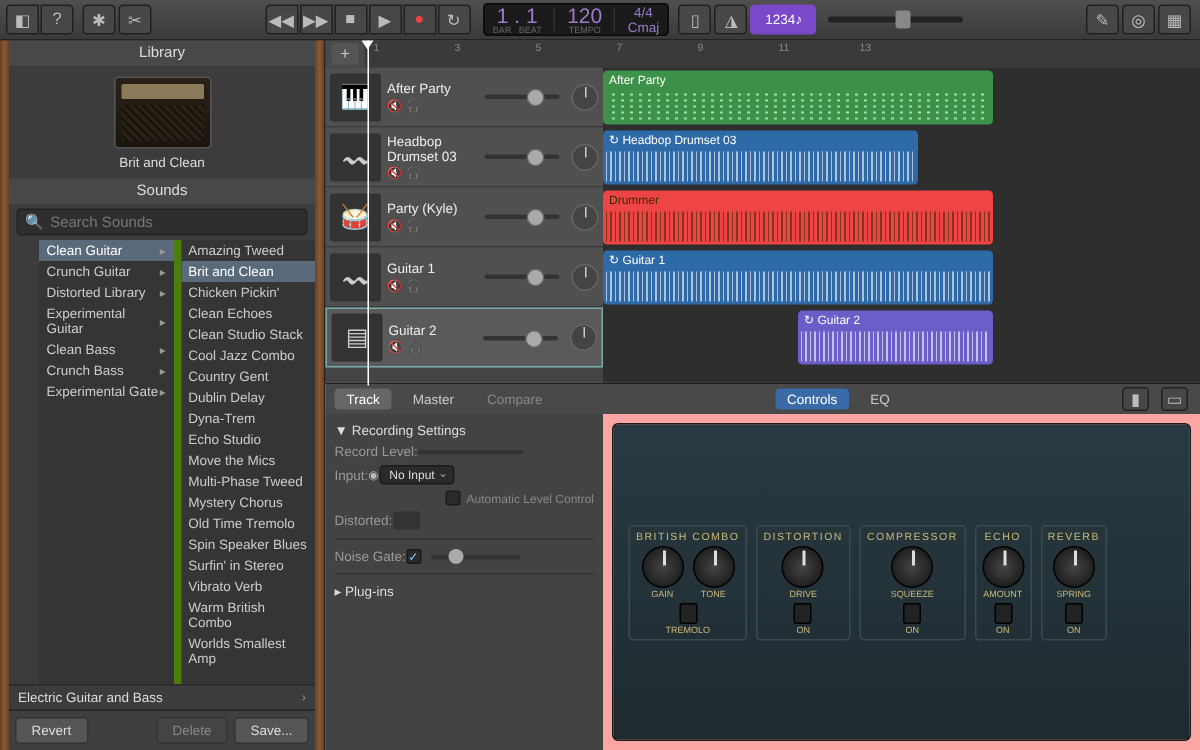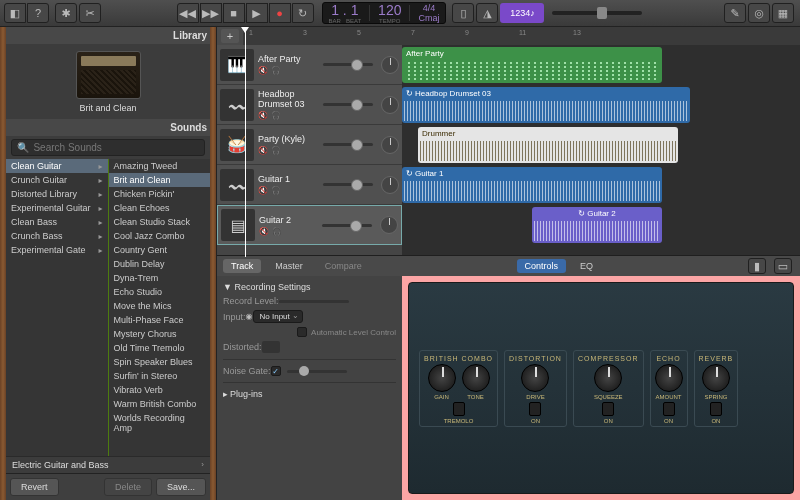--- a/index.html
+++ b/index.html
@@ -16,30 +16,30 @@
   .lcd-div { width: 1px; height: 16px; background: #333; }
   .note-btn { width: 44px; height: 20px; background: #7a49c9; border-radius: 3px; display: flex; align-items: center; justify-content: center; color: #fff; font-size: 9px; }
   .master-vol { width: 90px; height: 4px; background: #222; border-radius: 2px; position: relative; margin: 0 8px; }
   .master-vol::after { content:""; position:absolute; left:50%; top:-4px; width:10px; height:12px; background:#888; border-radius:2px; }
   .main { display: flex; height: 473px; }
   
   .lib { width: 217px; background: #3c3c3c; display: flex; flex-direction: column; border-right: 1px solid #232323; }
   .lib .wood { width: 6px; background: linear-gradient(90deg,#6b4226,#8a5a32,#6b4226); }
   .lib-wrap { display:flex; height:100%; }
   .lib-inner { flex:1; display:flex; flex-direction:column; }
-  .lib h3 { text-align: right; font-size: 10px; font-weight: 700; padding: 3px; color: #ddd; background:#484848; }
+  .lib h3 { text-align: center; font-size: 10px; font-weight: 400; padding: 3px; color: #ddd; background:#484848; }
   .preview { height: 75px; display: flex; flex-direction: column; align-items: center; justify-content: center; }
   .amp-img { width: 65px; height: 48px; background: linear-gradient(#2a2218,#1a140c); border: 1px solid #555; border-radius: 3px; position: relative; }
   .amp-img::before { content:""; position:absolute; top:4px; left:4px; right:4px; height:10px; background:#8a7a5a; border-radius:1px;}
   .amp-img::after { content:""; position:absolute; top:18px; left:4px; right:4px; bottom:4px; background:repeating-linear-gradient(45deg,#2a2218,#2a2218 2px,#1a140c 2px,#1a140c 4px);}
   .preview-name { margin-top: 4px; font-size: 9px; color: #ddd; }
   .search { display: flex; align-items: center; background: #2e2e2e; border: 1px solid #222; border-radius: 3px; margin: 3px 5px; padding: 2px 5px; color: #777; gap: 4px; }
-  .browser { flex: 1; display: flex; overflow: hidden; background:#353535; }
+  .browser { flex: 1; display: flex; overflow: hidden; background:#353535;margin-left:20px; }
   .col { flex: 1; overflow-y: auto; font-size: 9px; }
-  .col + .col { border-left: 1px solid #4d7c0f; }
+  .col + .col { border-left: 5px solid #4d7c0f; }
   .row { padding: 2px 5px; display:flex; justify-content:space-between; align-items:center; color:#ccc; cursor:pointer;}
   .row.sel { background: #5a6a7a; color:#fff;}
   .caret { font-size:8px; color:#999;}
   .lib-cat { padding: 3px 6px; font-size: 9px; color:#ddd; display:flex; justify-content:space-between; border-top:1px solid #2a2a2a;}
   .lib-foot { display:flex; padding:4px; gap:4px; border-top:1px solid #222; background:#3f3f3f;}
   .lib-foot button { flex:0 0 auto; background:#555; border:1px solid #333; border-radius:3px; color:#ddd; font-size:9px; padding:3px 10px;}
   
   .center { flex:1; display:flex; flex-direction:column; background:#3a3a3a; }
   .trk-head { height:18px; background:#4a4a4a; display:flex; align-items:center; }
   .add-trk { width:18px; height:14px; background:#555; border-radius:2px; display:flex; align-items:center; justify-content:center; margin-left:4px; font-size:11px; color:#ccc;}
@@ -57,22 +57,22 @@
   .trk-ctrls { display:flex; gap:3px; margin-top:2px;}
   .trk-ctrls span{ font-size:8px; color:#999;}
   .trk-vol { width:50px; height:3px; background:#333; border-radius:2px; position:relative; margin:0 4px;}
   .trk-vol::after{content:""; position:absolute; left:55%; top:-4px; width:10px; height:10px; background:#aaa; border-radius:50%; border:1px solid #666;}
   .pan { width:18px; height:18px; border:1px solid #666; border-radius:50%; background:#444; position:relative;}
   .pan::after{content:"";position:absolute;left:8px;top:1px;width:1px;height:7px;background:#ccc;}
   .regions { flex:1; background:#2e2e2e; position:relative; overflow:hidden;}
   .region { position:absolute; height:36px; border-radius:3px; padding:2px 4px; font-size:8px; color:#fff; overflow:hidden;}
   .region.green{ background:#3d9148;}
   .region.blue{ background:#2f6aa8;}
-  .region.yellow{ background:#e5e5e5; color:#3a2a00;margin-left:16px;}
-  .region.purple{ background:#6a5fc9;text-align:center;}
+  .region.yellow{ background:#ef4444; color:#3a2a00;}
+  .region.purple{ background:#6a5fc9;}
   .wave { position:absolute; left:2px; right:2px; bottom:2px; top:14px; background:repeating-linear-gradient(90deg, currentColor 0 1px, transparent 1px 3px); opacity:.6;}
   .region.green .midi{ position:absolute; left:4px; right:4px; top:14px; bottom:2px; background-image: radial-gradient(#9fe0a8 1px, transparent 1px); background-size:6px 4px;}
   
   .smart { flex:1; display:flex; flex-direction:column; border-top:1px solid #1f1f1f; background:#fca5a5;}
   .smart-tabs { height:20px; background:#494949; display:flex; align-items:center; padding:0 6px; gap:6px;}
   .tab { font-size:9px; padding:2px 8px; border-radius:3px; color:#ccc;}
   .tab.on { background:#666; color:#fff;}
   .smart-body { flex:1; display:flex; }
   .rec-set { width:185px; padding:6px; font-size:9px; color:#bbb; background:#434343;}
   .rec-set h4 { font-size:9px; font-weight:500; margin-bottom:4px; color:#ddd;}
@@ -190,28 +190,28 @@
               <div class="row sel">Brit and Clean</div>
               <div class="row">Chicken Pickin'</div>
               <div class="row">Clean Echoes</div>
               <div class="row">Clean Studio Stack</div>
               <div class="row">Cool Jazz Combo</div>
               <div class="row">Country Gent</div>
               <div class="row">Dublin Delay</div>
               <div class="row">Dyna-Trem</div>
               <div class="row">Echo Studio</div>
               <div class="row">Move the Mics</div>
-              <div class="row">Multi-Phase Face</div>
+              <div class="row">Multi-Phase Tweed</div>
               <div class="row">Mystery Chorus</div>
               <div class="row">Old Time Tremolo</div>
               <div class="row">Spin Speaker Blues</div>
               <div class="row">Surfin' in Stereo</div>
               <div class="row">Vibrato Verb</div>
               <div class="row">Warm British Combo</div>
-              <div class="row">Worlds Recording Amp</div>
+              <div class="row">Worlds Smallest Amp</div>
             </div>
         </div>
         <div class="lib-cat">
           <span>Electric Guitar and Bass</span>
           <span class="caret">›</span>
         </div>
         <div class="lib-foot">
           <button>Revert</button>
           <div style="flex:1"></div>
           <button style="background:#444;color:#888">Delete</button>
@@ -294,21 +294,21 @@
                 <span>🔇</span>
                 <span>🎧</span>
               </div>
             </div>
             <div class="trk-vol"></div>
             <div class="pan"></div>
           </div>
         </div>
       <div class="regions" id="regions">
           <div class="region green" style="top: 2px; left: 0px; width: 260px;"><span>After Party</span><div class="midi"></div></div>
-          <div class="region blue" style="top: 42px; left: 0px; width: 288px;"><span>↻ Headbop Drumset 03</span><div class="wave"></div></div>
+          <div class="region blue" style="top: 42px; left: 0px; width: 210px;"><span>↻ Headbop Drumset 03</span><div class="wave"></div></div>
           <div class="region yellow" style="top: 82px; left: 0px; width: 260px;"><span>Drummer</span><div class="wave"></div></div>
           <div class="region blue" style="top: 122px; left: 0px; width: 260px;"><span>↻ Guitar 1</span><div class="wave"></div></div>
           <div class="region purple" style="top: 162px; left: 130px; width: 130px;"><span>↻ Guitar 2</span><div class="wave"></div></div>
         </div>
     </div>
 
     <div class="smart">
       <div class="smart-tabs">
         <span class="tab on">Track</span>
         <span class="tab">Master</span>

